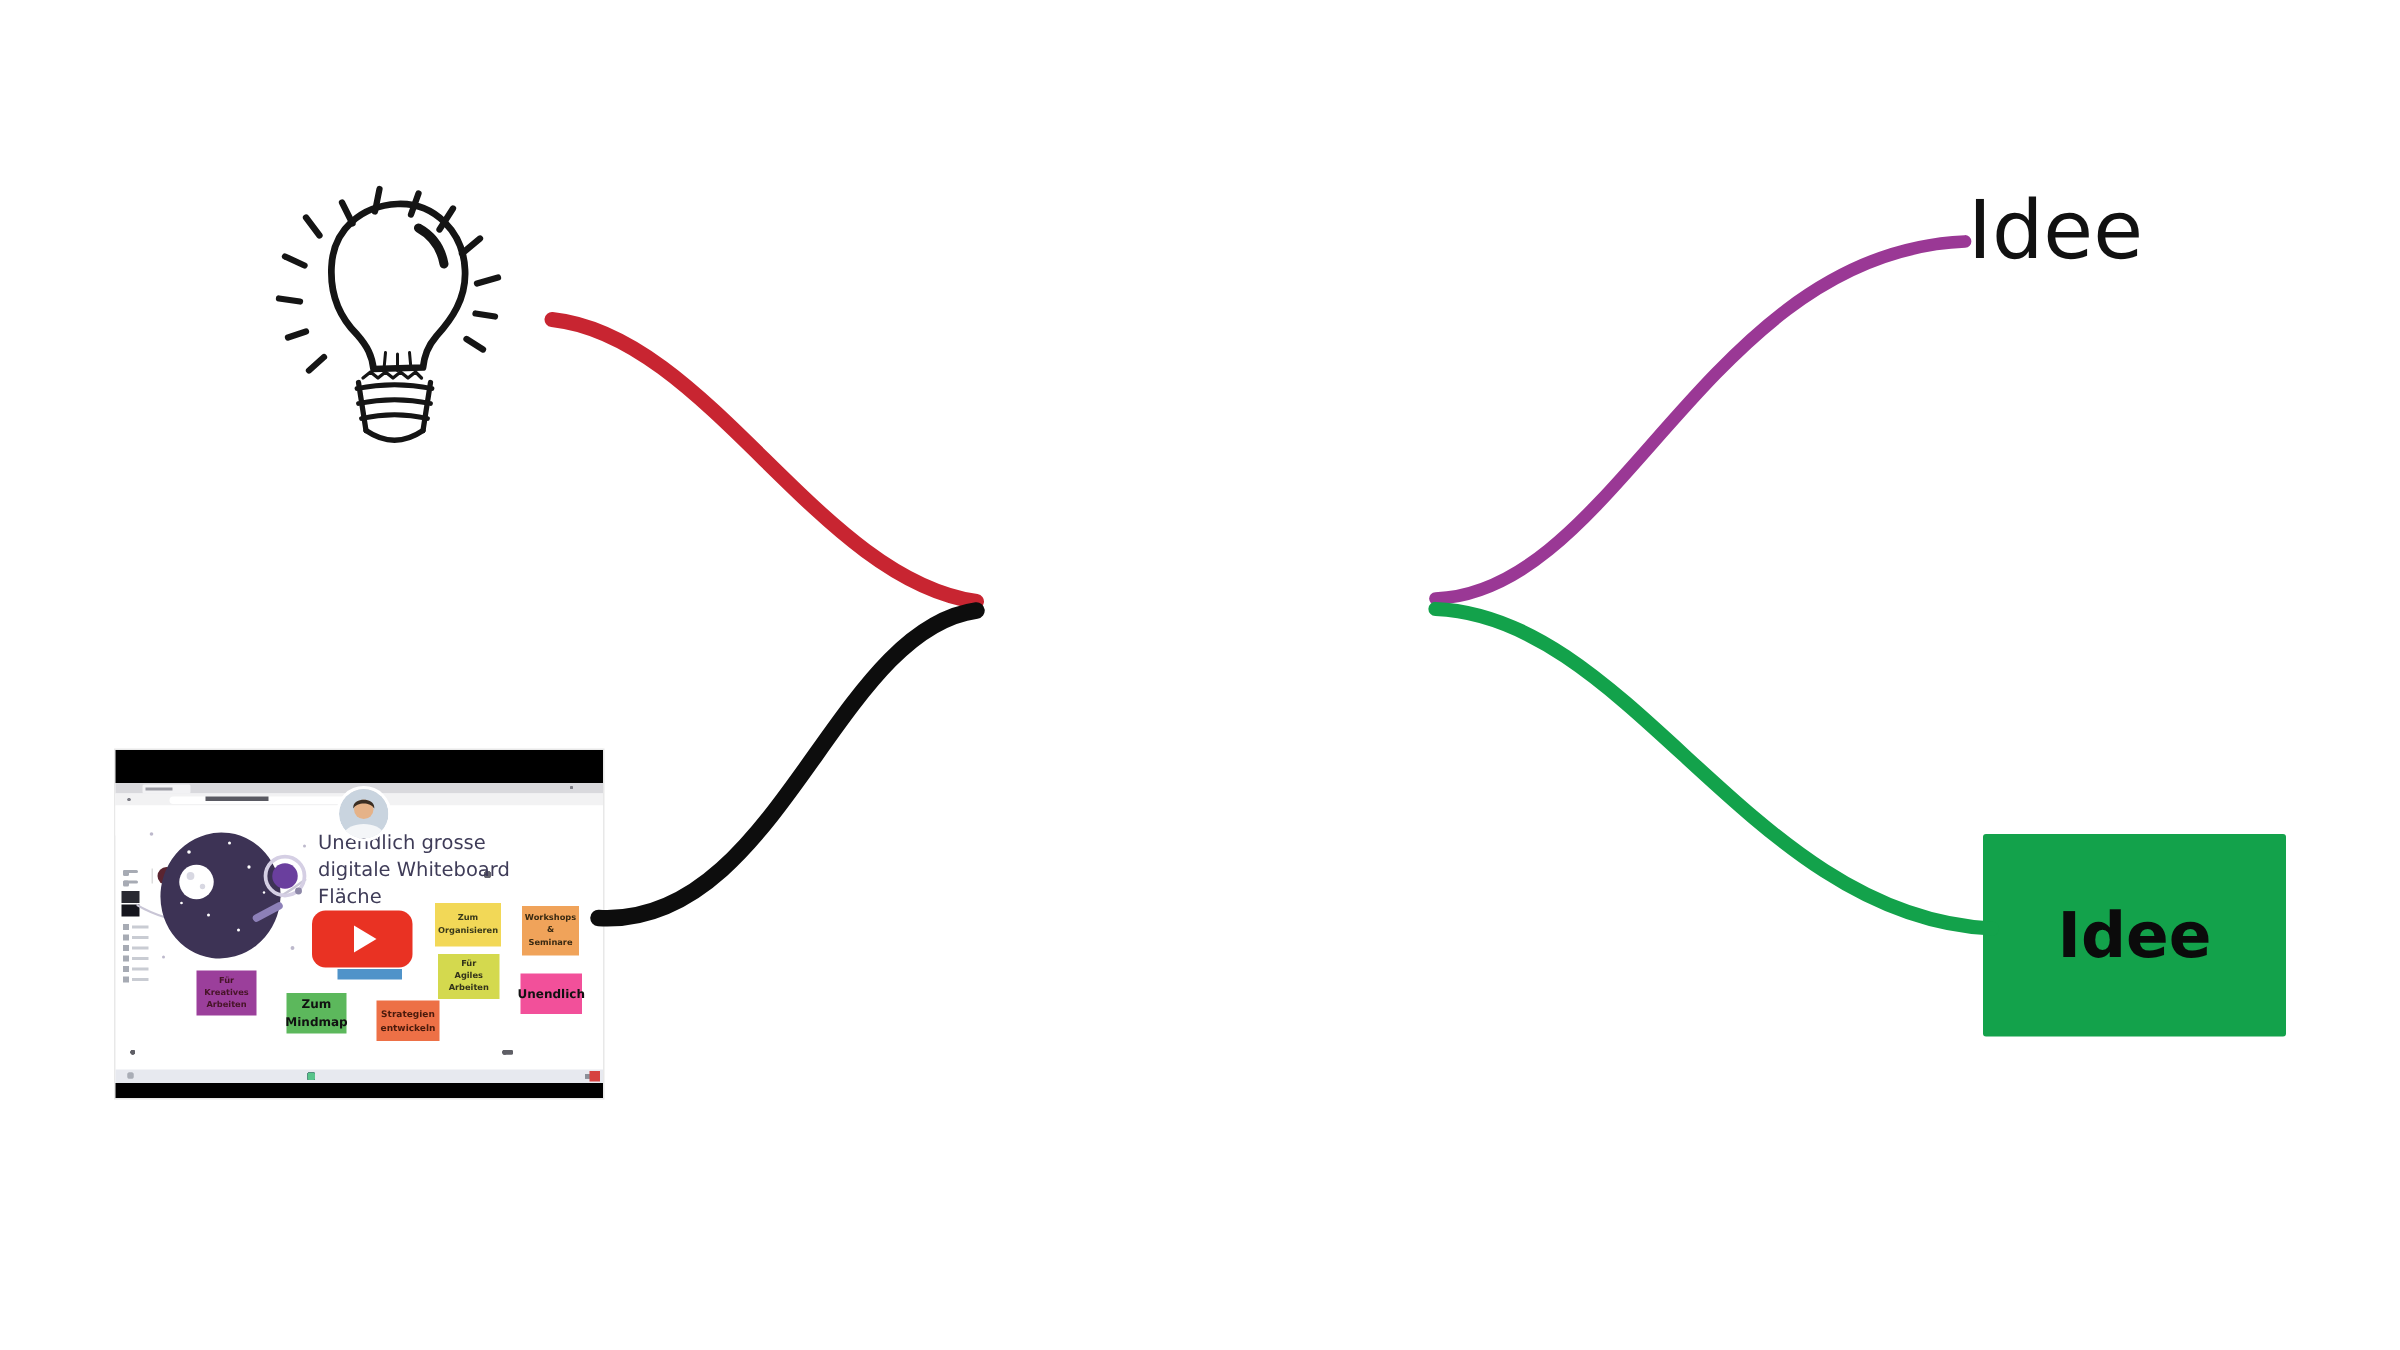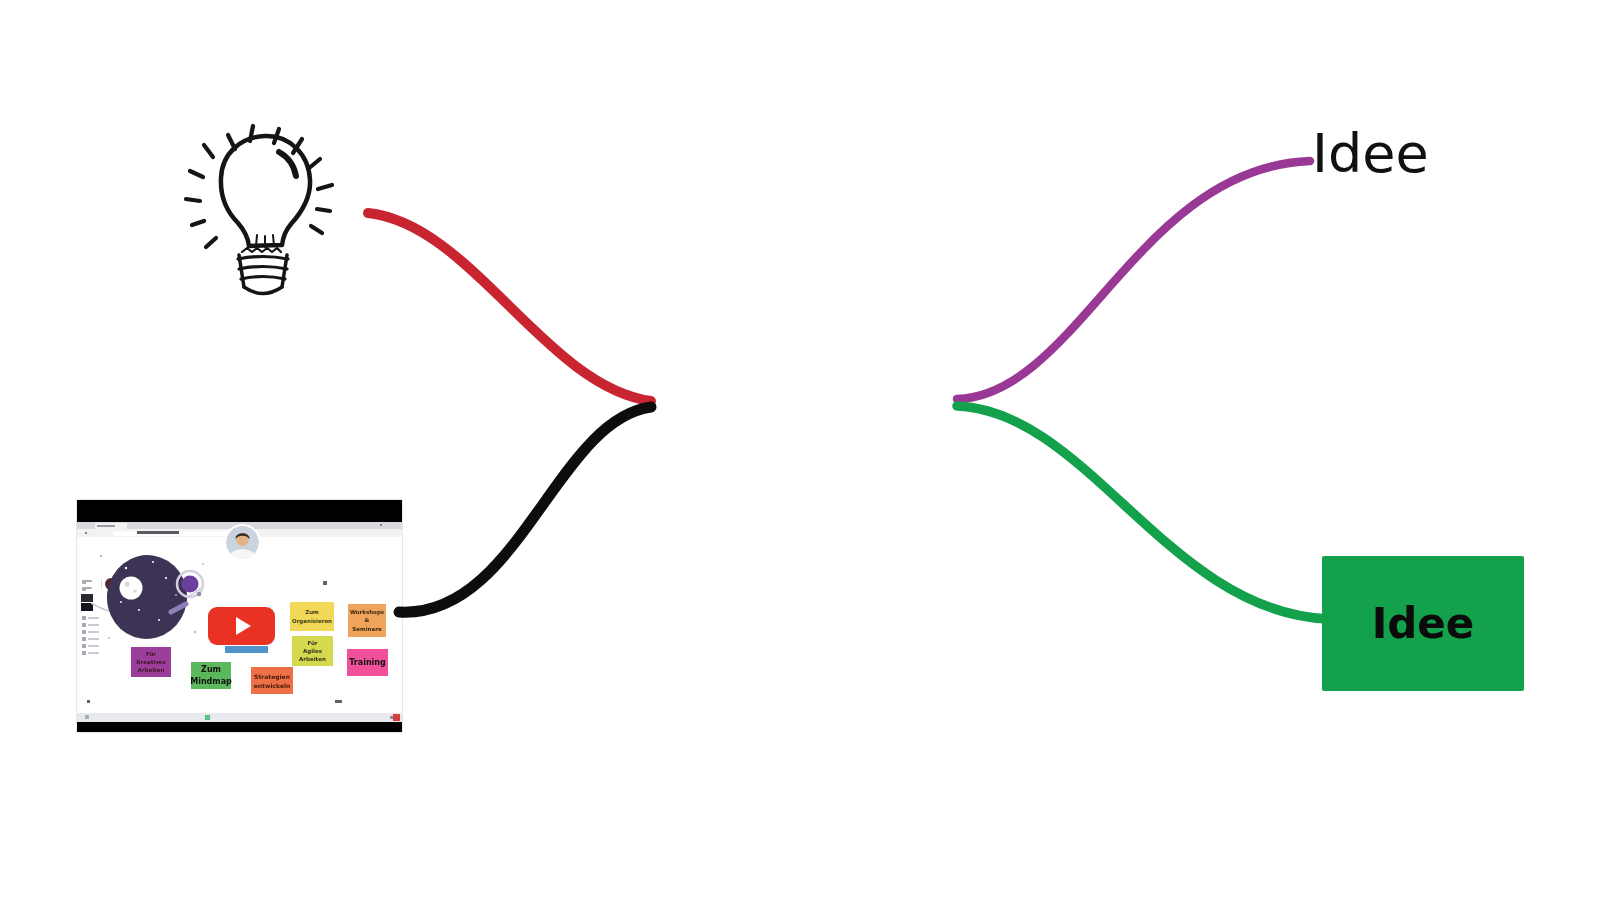--- a/index.html
+++ b/index.html
@@ -238,35 +238,38 @@
 
     <div class="avatar">
       <svg width="33" height="33" viewBox="0 0 33 33">
         <circle cx="16.5" cy="16.5" r="16.5" fill="#c9d4df"></circle>
         <path d="M 3 30 C 6 21, 27 21, 30 30 L 30 33 L 3 33 Z" fill="#f4f6f8"></path>
         <circle cx="16.5" cy="13.5" r="6.5" fill="#e5b288"></circle>
         <path d="M 9.5 12 C 10 5.5, 23 5.5, 23.5 12 L 23.5 13 C 21 8.5, 12 8.5, 9.5 13 Z" fill="#3a2d22"></path>
       </svg>
     </div>
 
+    <div class="vid-title">Unendlich grosse
+digitale Whiteboard
+Fläche</div>
 
     <div class="play-btn">
       <div class="play-tri"></div>
     </div>
     <div class="blue-bar"></div>
 
     <div class="note" style="left: 213px; top: 102px; width: 44px; height: 29px; background: rgb(242, 216, 87); color: rgb(58, 58, 26);">Zum
 Organisieren</div>
     <div class="note" style="left: 271px; top: 104px; width: 38px; height: 33px; background: rgb(240, 163, 90); color: rgb(58, 42, 18);">Workshops
 &amp;
 Seminare</div>
     <div class="note" style="left: 215px; top: 136px; width: 41px; height: 30px; background: rgb(212, 217, 78); color: rgb(51, 51, 26);">Für
 Agiles
 Arbeiten</div>
-    <div class="note big" style="left: 270px; top: 149px; width: 41px; height: 27px; background: rgb(242, 80, 154); color: rgb(17, 17, 17);">Training</div>
+    <div class="note big" style="left: 270px; top: 149px; width: 41px; height: 27px; background: rgb(242, 80, 154); color: rgb(17, 17, 17);">Unendlich</div>
     <div class="note" style="left: 54px; top: 147px; width: 40px; height: 30px; background: rgb(155, 63, 155); color: rgb(70, 20, 39);">Für
 Kreatives
 Arbeiten</div>
     <div class="note big" style="left: 114px; top: 162px; width: 40px; height: 27px; background: rgb(92, 184, 92); color: rgb(17, 17, 17);">Zum
 Mindmap</div>
     <div class="note" style="left: 174px; top: 167px; width: 42px; height: 27px; font-size: 6px; background: rgb(237, 112, 70); color: rgb(74, 26, 12);">Strategien
 entwickeln</div>
 
     <div class="ctl-left">
         <b></b>

